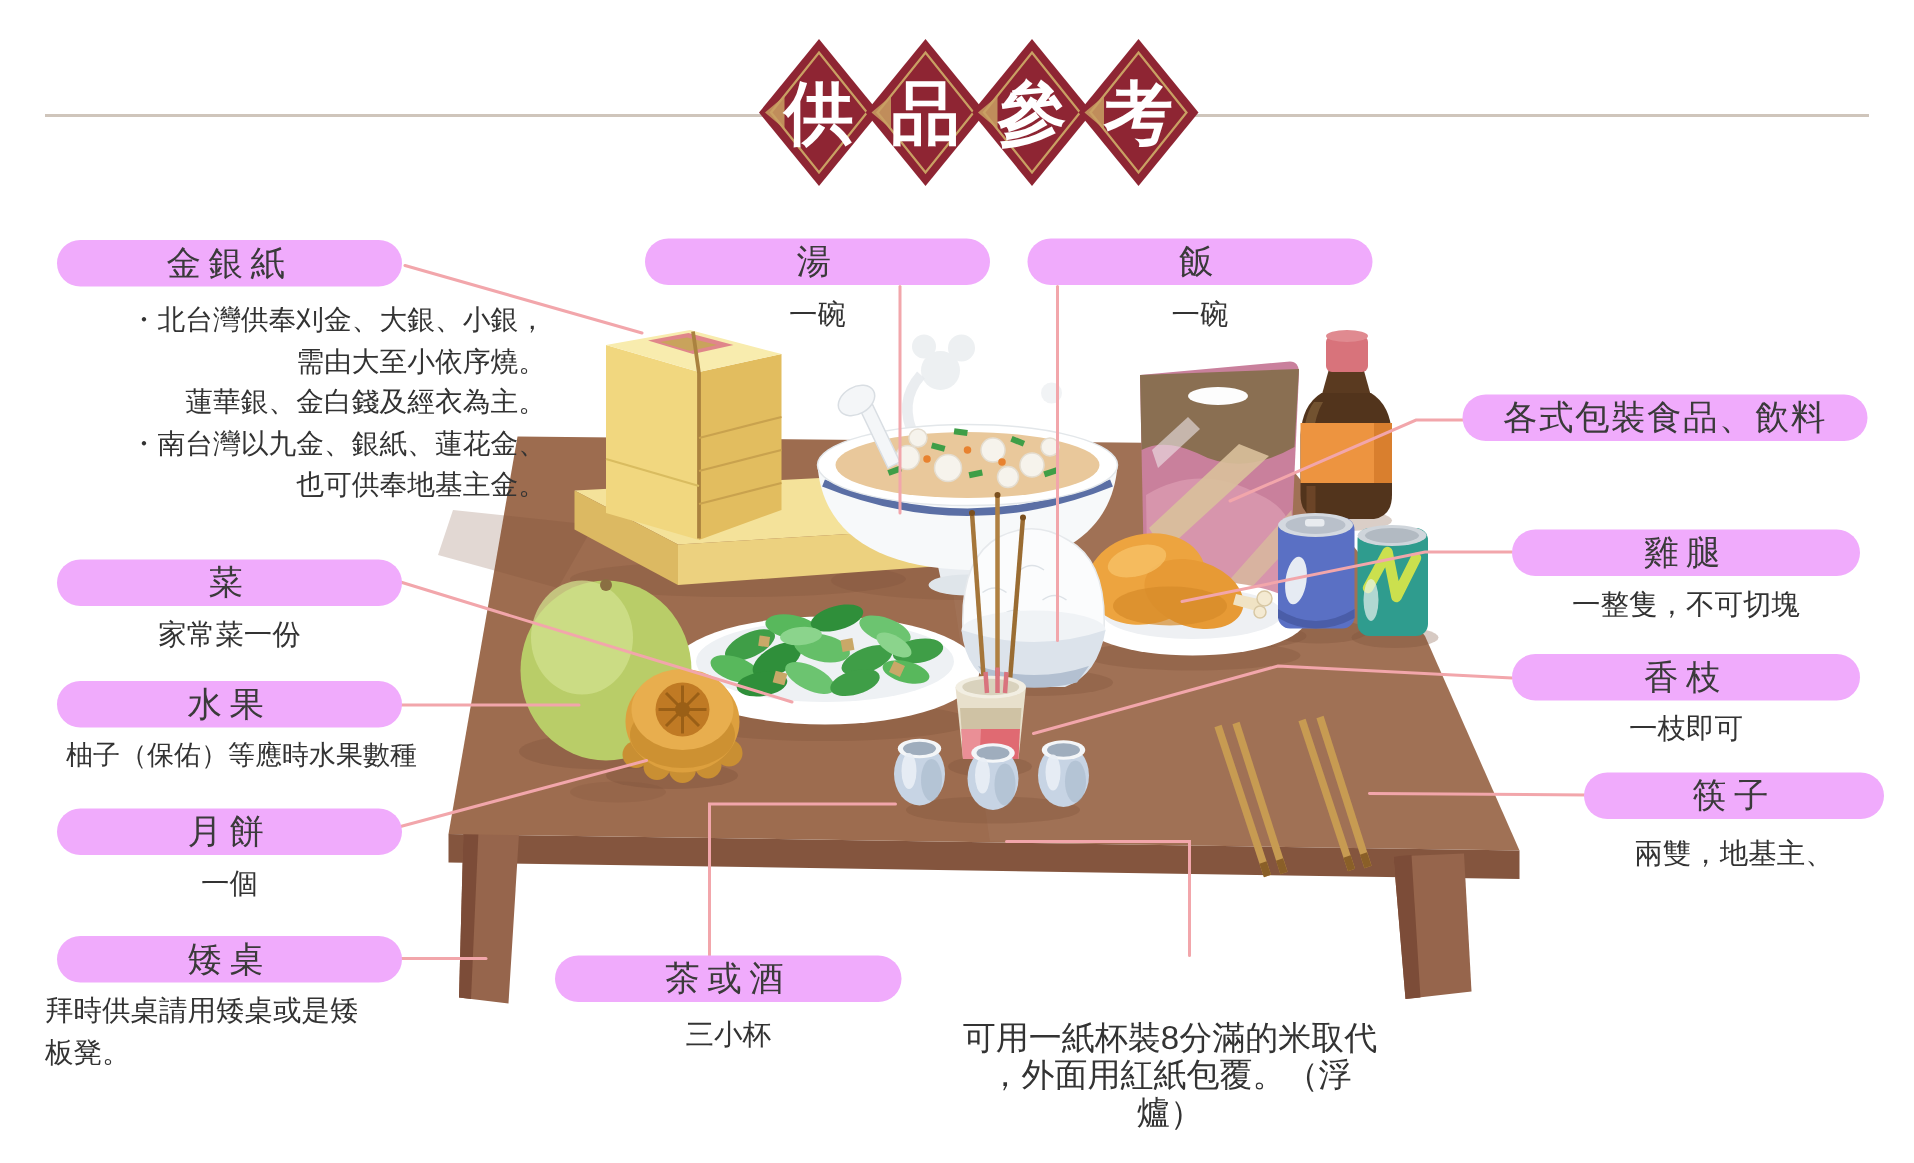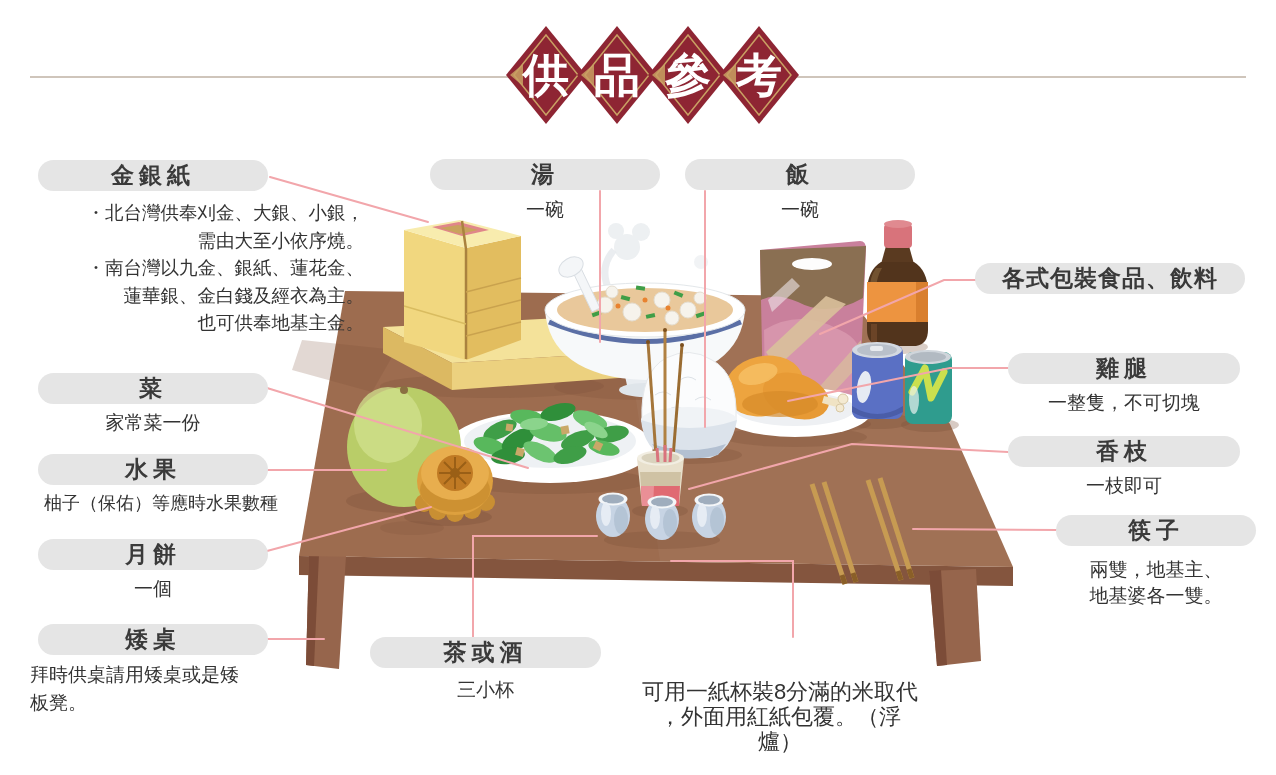--- a/index.html
+++ b/index.html
@@ -1,21 +1,21 @@
 <!DOCTYPE html>
 <html><head>
 <meta charset="utf-8">
 <style>
   html,body{margin:0;padding:0;background:#fff;}
   .stage{position:relative;width:1276px;height:775px;background:#fff;overflow:hidden;
          font-family:"Liberation Sans","DejaVu Sans",sans-serif;color:#3a3a3a;}
   svg{position:absolute;left:0;top:0;}
-  .pill{position:absolute;height:31px;background:#e5e5e5;border-radius:17px;
+  .pill{position:absolute;height:31px;background:#f0abfc;border-radius:17px;
         display:flex;align-items:center;justify-content:center;
-        font-size:23px;font-weight:bold;color:#3a3a3a;letter-spacing:5px;line-height:31px;}
+        font-size:23px;font-weight:normal;color:#3a3a3a;letter-spacing:5px;line-height:31px;}
   .pill--tight{font-size:23px;letter-spacing:1px;}
   .cap{position:absolute;font-size:19px;color:#333;text-align:center;}
   .cap--sm{font-size:18px;}
   .bullets{position:absolute;font-size:18.5px;line-height:27.5px;color:#333;text-align:right;}
   .plines{position:absolute;font-size:19px;line-height:27.5px;color:#333;}
   .plines--c{text-align:center;line-height:26px;}
   .plines--sm{font-size:22px;line-height:25px;text-align:center;}
 </style>
 </head>
 <body>
@@ -316,22 +316,22 @@
       <polygon points="727,75 759,35 791,75 759,115" fill="none" stroke="#c9a063" stroke-width="1.5"></polygon>
       <polygon points="723,75 736,64 736,86" fill="#c9a063" opacity="0.85"></polygon>
       <text x="759" y="91" text-anchor="middle" font-size="46" font-weight="bold" fill="#ffffff">考</text>
     </g>
   </svg>
 
   <div class="pill" style="left:38px;top:160px;width:230px;z-index:10;">金銀紙</div>
   <div class="bullets" style="left:28px;top:199px;width:336px;">
     <div>・北台灣供奉刈金、大銀、小銀，</div>
     <div>　需由大至小依序燒。</div>
+    <div>　蓮華銀、金白錢及經衣為主。</div>
     <div>・南台灣以九金、銀紙、蓮花金、</div>
-    <div>　蓮華銀、金白錢及經衣為主。</div>
     <div>　也可供奉地基主金。</div>
   </div>
 
   <div class="pill" style="left:38px;top:373px;width:230px;z-index:10;">菜</div>
   <div class="cap" style="left:38px;top:410px;width:230px;">家常菜一份</div>
 
   <div class="pill" style="left:38px;top:454px;width:230px;z-index:10;">水果</div>
   <div class="cap cap--sm" style="left:8px;top:491px;width:306px;">柚子（保佑）等應時水果數種</div>
 
   <div class="pill" style="left:38px;top:539px;width:230px;z-index:10;">月餅</div>
@@ -353,21 +353,20 @@
 
   <div class="pill" style="left:1008px;top:353px;width:232px;z-index:10;">雞腿</div>
   <div class="cap" style="left:1008px;top:390px;width:232px;">一整隻，不可切塊</div>
 
   <div class="pill" style="left:1008px;top:436px;width:232px;z-index:10;">香枝</div>
   <div class="cap" style="left:1008px;top:473px;width:232px;">一枝即可</div>
 
   <div class="pill" style="left:1056px;top:515px;width:200px;z-index:10;">筷子</div>
   <div class="plines plines--c" style="left:1040px;top:557px;width:232px;">
     <div>兩雙，地基主、</div>
-    <div>地基婆各一雙。</div>
   </div>
 
   <div class="pill" style="left:370px;top:637px;width:231px;z-index:10;">茶或酒</div>
   <div class="cap" style="left:370px;top:677px;width:231px;">三小杯</div>
 
   <div class="plines plines--sm" style="left:640px;top:679px;width:280px;">
     <div>可用一紙杯裝8分滿的米取代</div>
     <div>，外面用紅紙包覆。（浮爐）</div>
   </div>
 

